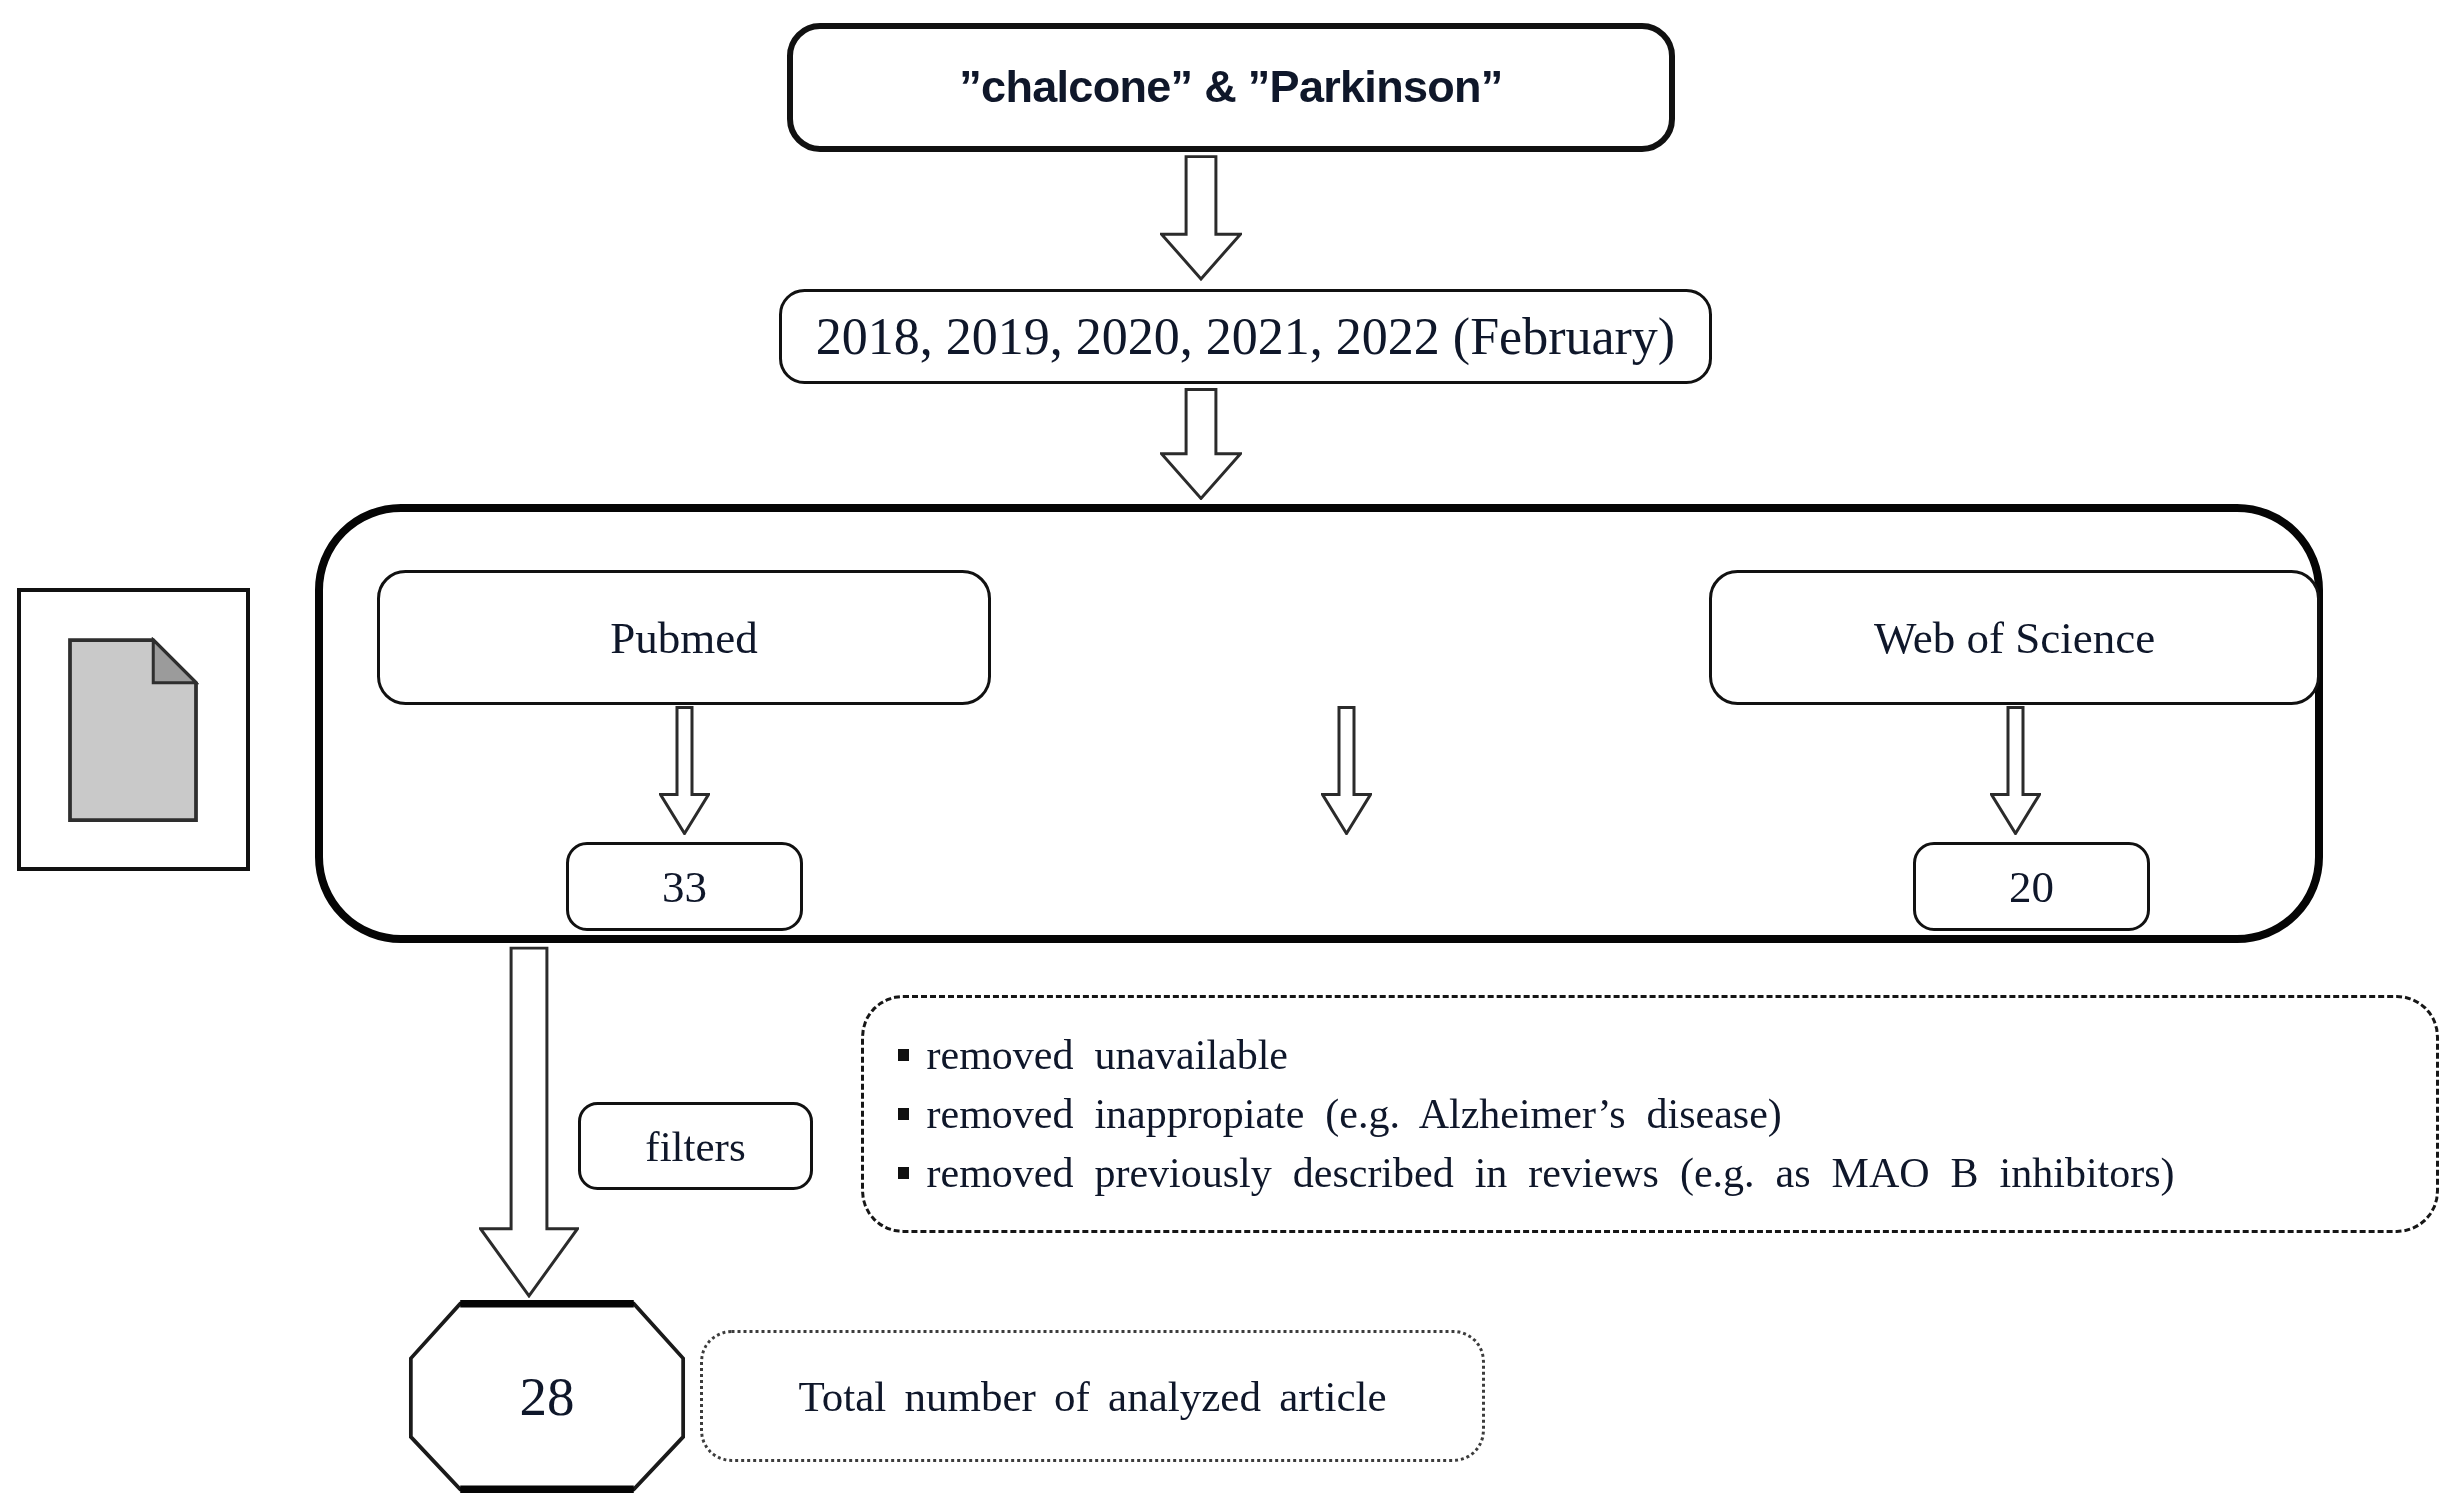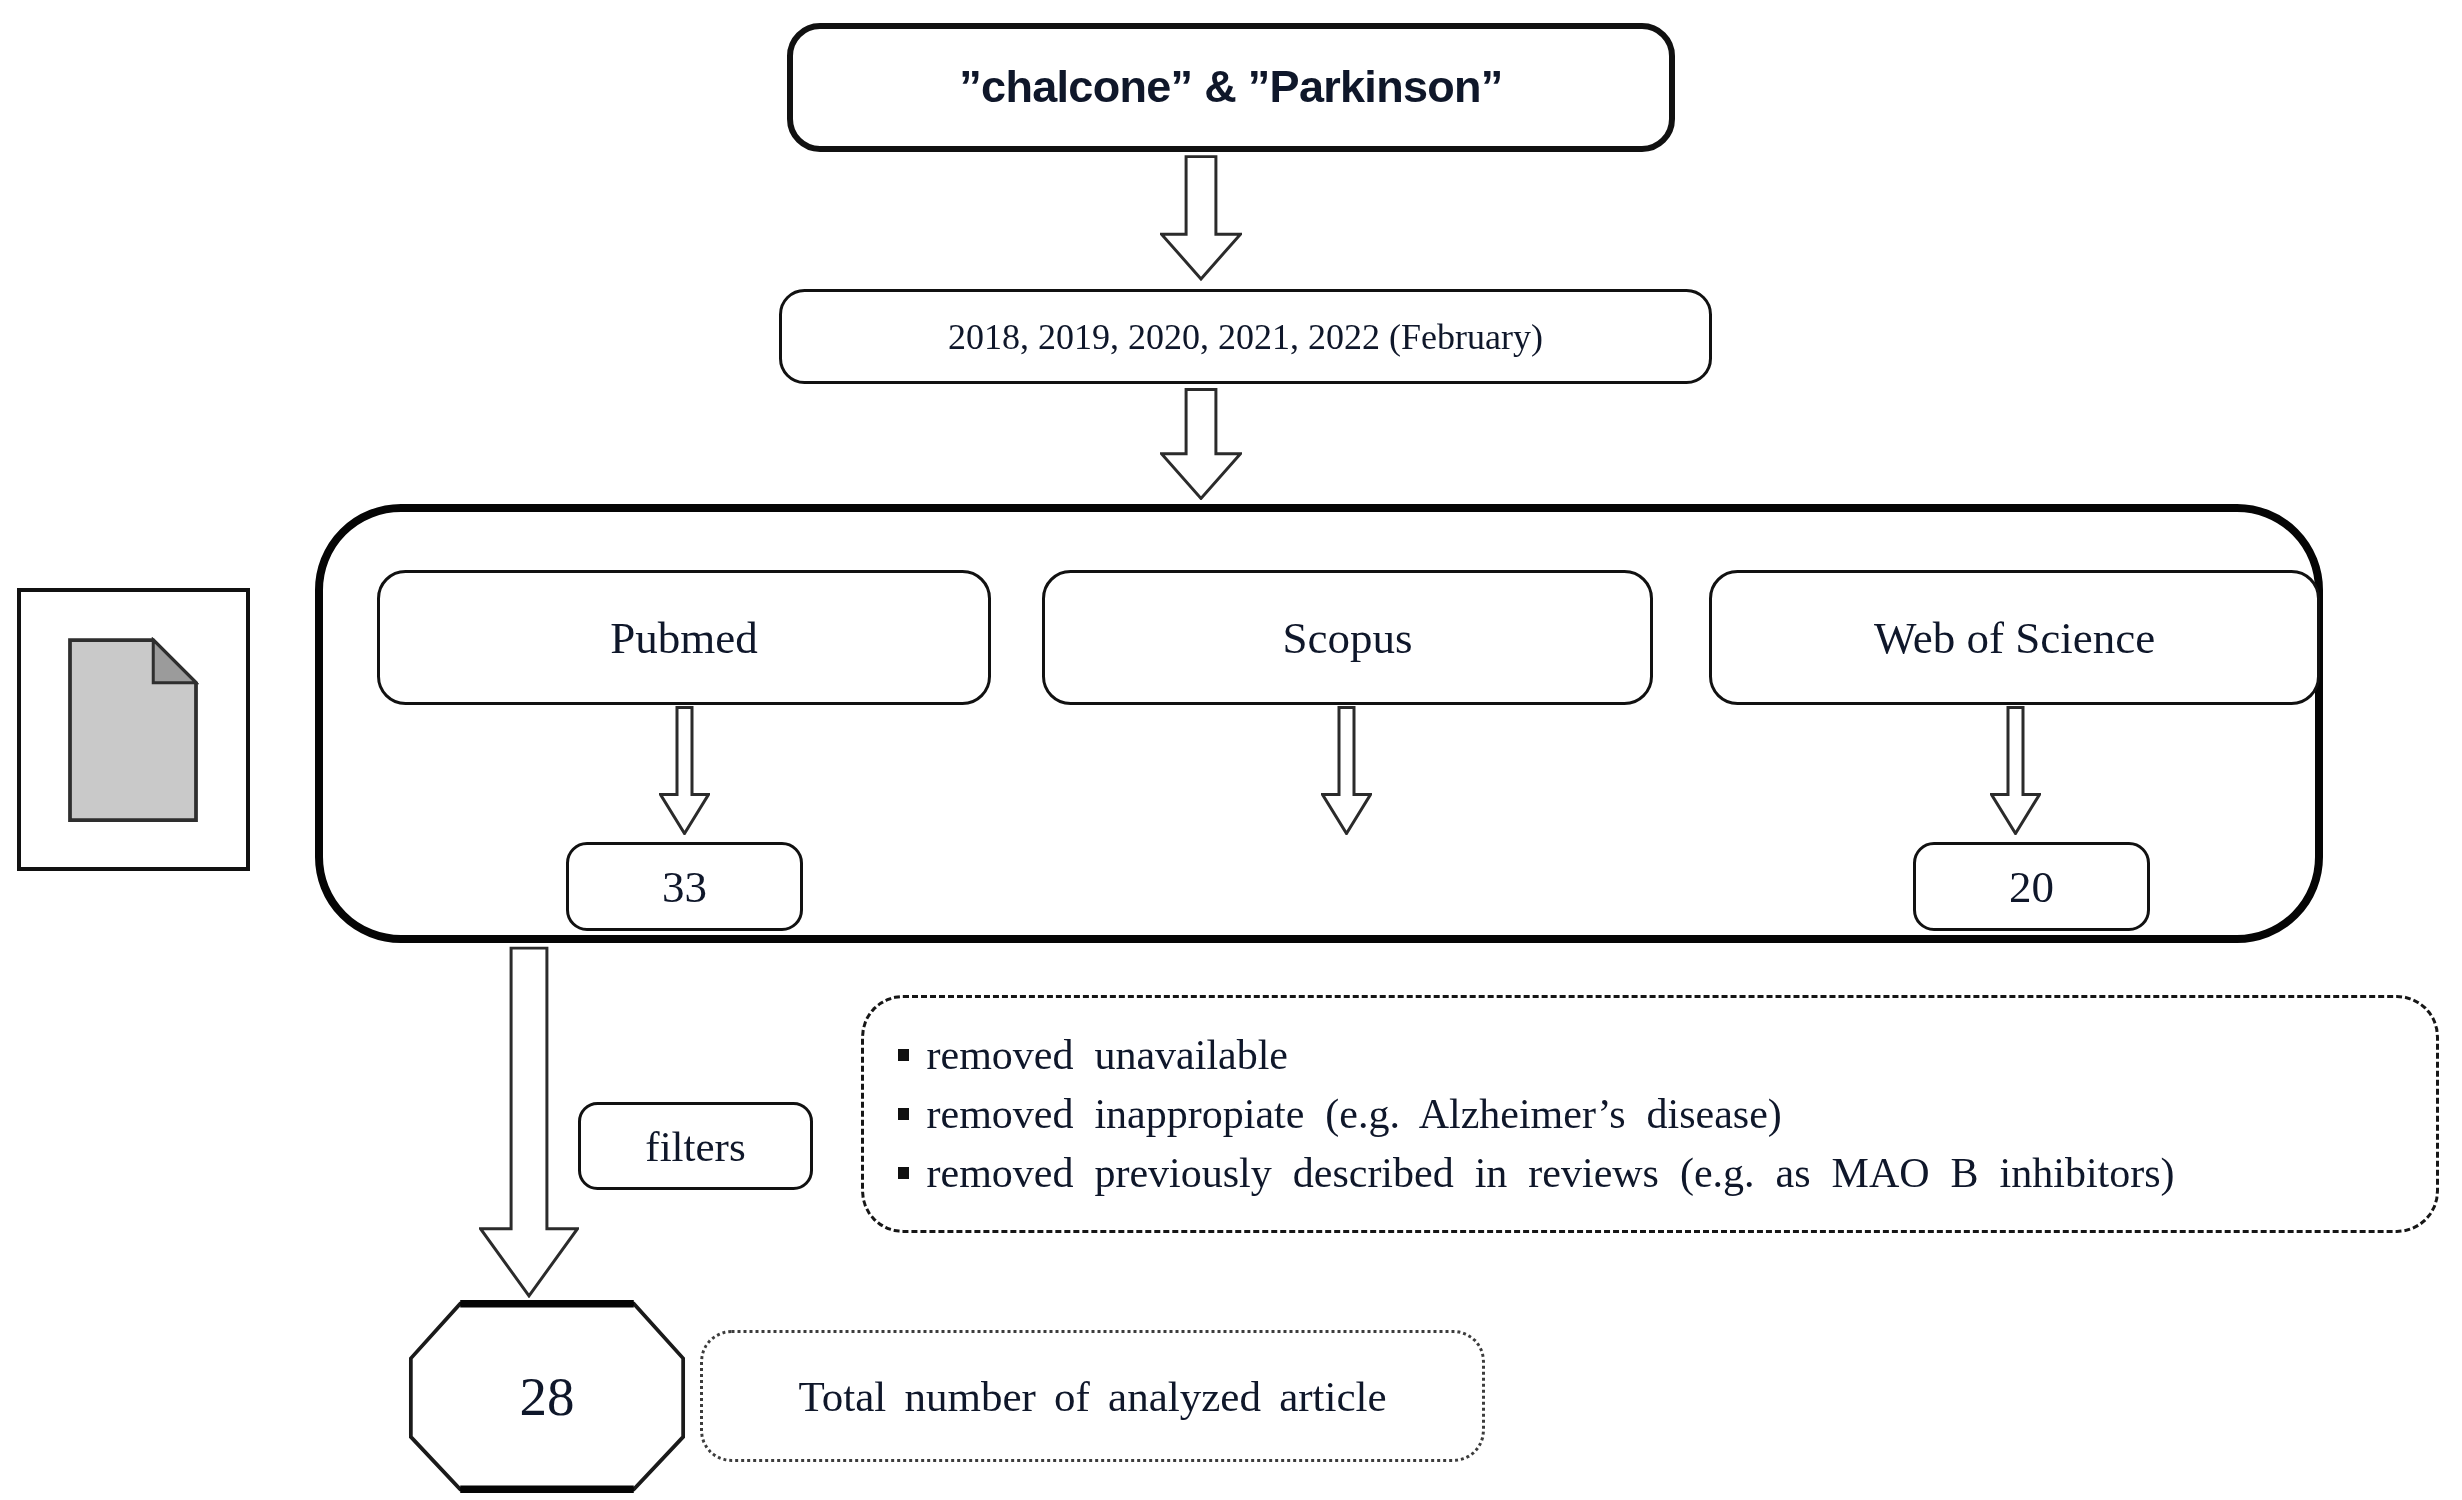--- a/index.html
+++ b/index.html
@@ -37,21 +37,21 @@
     border-radius: 33px;
     font-family: "Liberation Sans", sans-serif;
     font-weight: 700;
     font-size: 45px;
     letter-spacing: -0.7px;
   }
 
   .years-box {
     left: 779px; top: 289px; width: 933px; height: 95px;
     border-radius: 25.5px;
-    font-size: 36px;
+    font-size: 52px;
   }
 
   .outer-container {
     position: absolute;
     left: 315px; top: 504px; width: 2008px; height: 439px;
     border: 8.2px solid #050505;
     border-radius: 86px;
     background: #ffffff;
   }
 
@@ -181,23 +181,20 @@
     <svg width="132" height="186" viewBox="0 0 176 248">
       <polygon class="doc-page" points="4,4 115,4 172,61 172,244 4,244"></polygon>
       <polygon class="doc-fold" points="115,4 172,61 115,61"></polygon>
     </svg>
   </div>
 
   <div class="outer-container"></div>
 
   <div class="fbox db-box db-pubmed">
     <span>Pubmed</span>
-  </div>
-  <div class="fbox db-box db-scopus">
-    <span>Scopus</span>
   </div>
   <div class="fbox db-box db-wos">
     <span>Web of Science</span>
   </div>
 
   <svg class="abs" style="left:659px; top:706px;" width="51" height="129" viewBox="0 0 68 172">
     <polygon class="arrow-poly" points="24,2 44,2 44,118 66,118 34,170 2,118 24,118"></polygon>
   </svg>
   <svg class="abs" style="left:1321px; top:706px;" width="51" height="129" viewBox="0 0 68 172">
     <polygon class="arrow-poly" points="24,2 44,2 44,118 66,118 34,170 2,118 24,118"></polygon>

